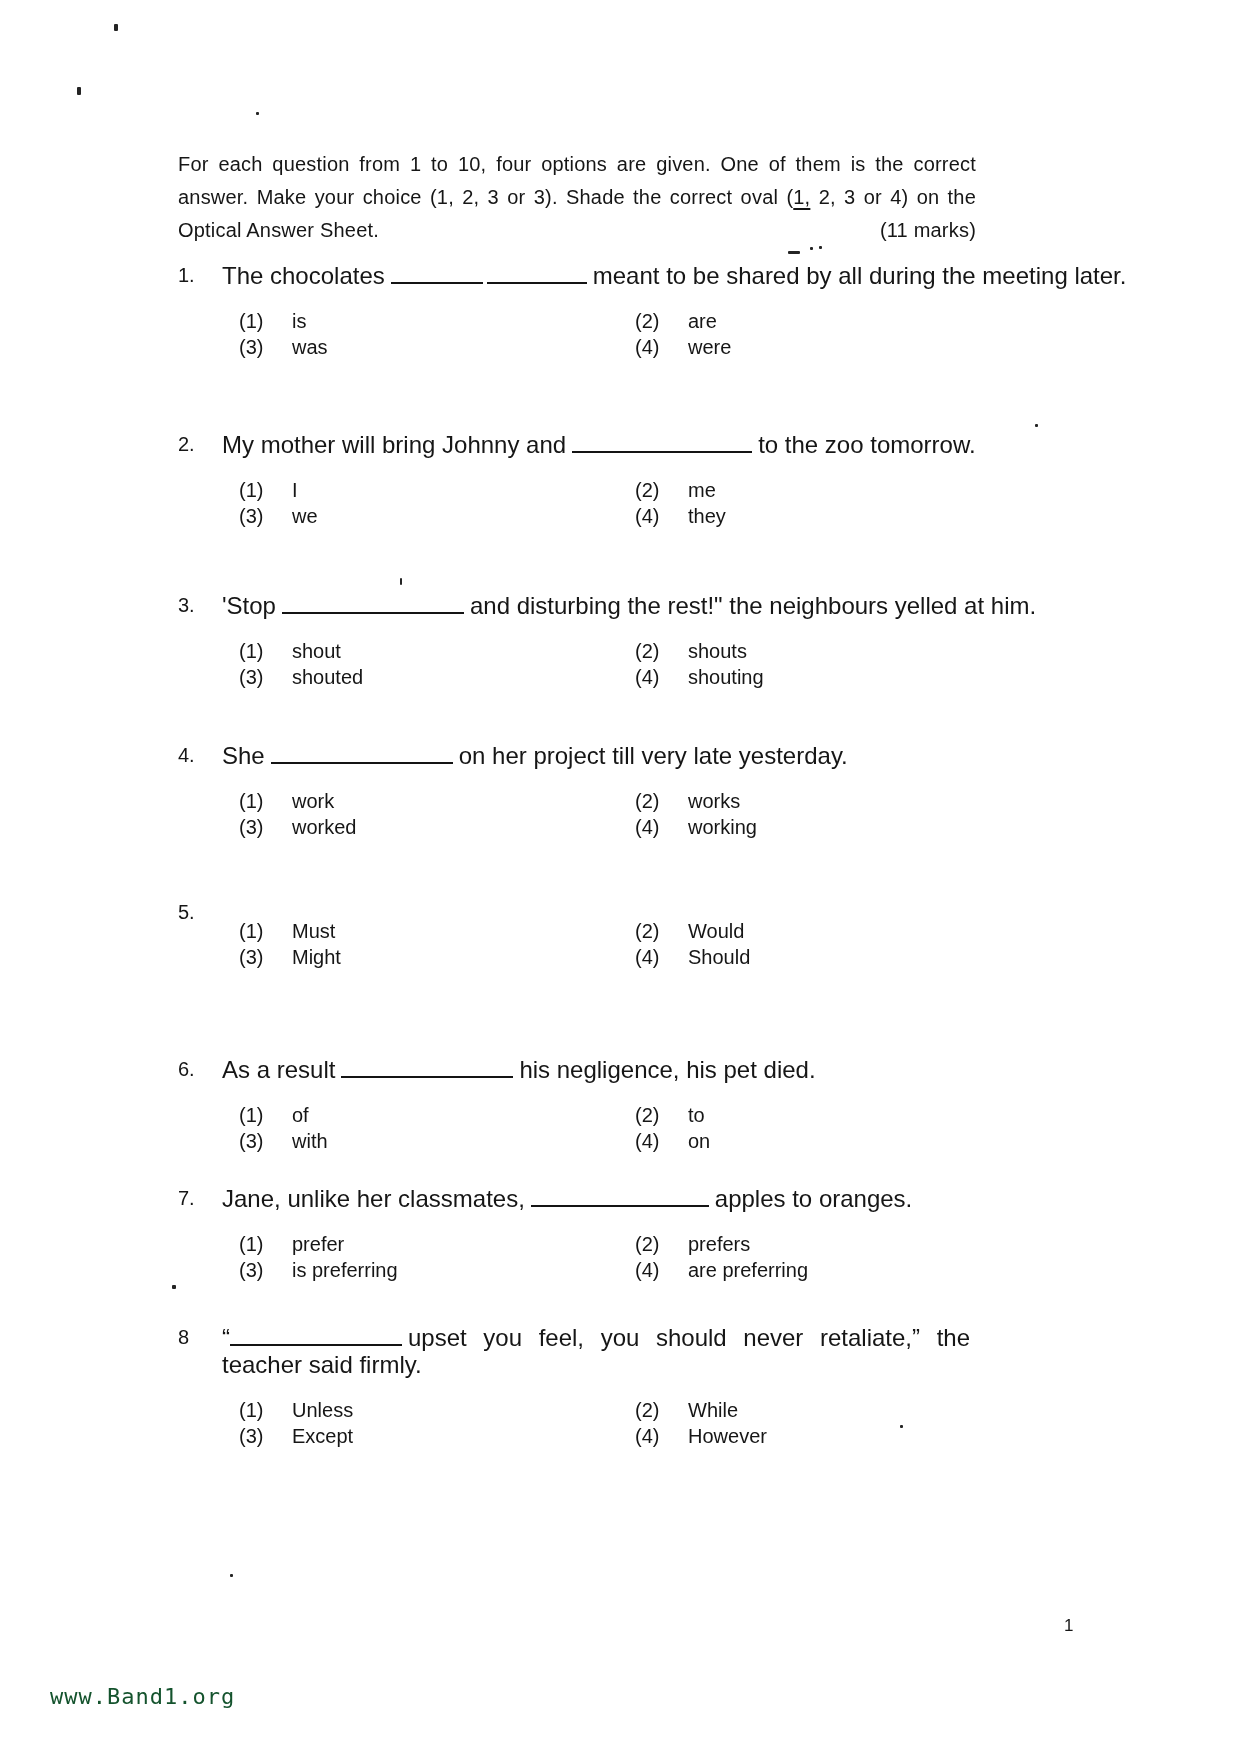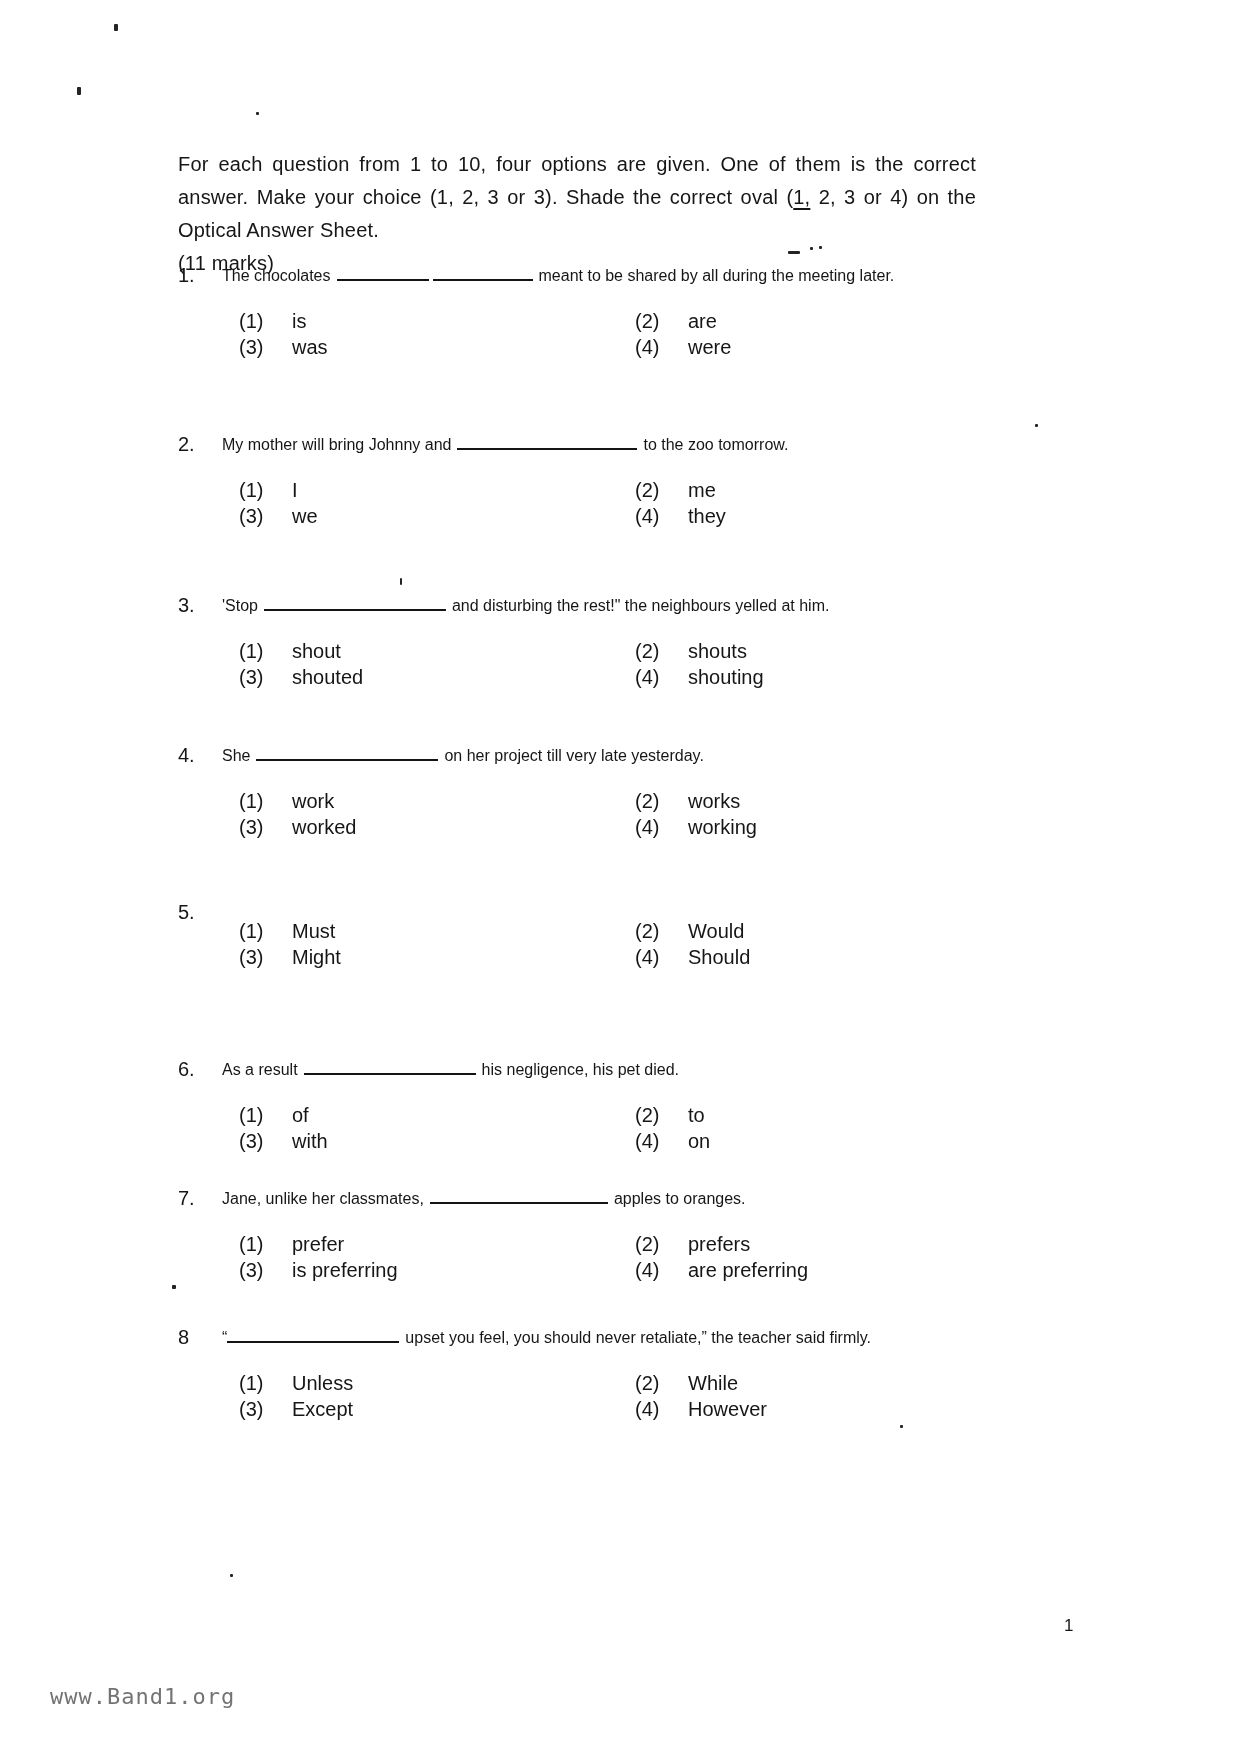--- a/index.html
+++ b/index.html
@@ -5,44 +5,44 @@
   html,body{margin:0;padding:0;}
   .page{
     position:relative;width:1239px;height:1754px;background:#ffffff;
     font-family:"Liberation Sans",sans-serif;color:#161616;overflow:hidden;
   }
   .instructions{
     position:absolute;left:178px;top:148px;width:798px;
     font-weight:normal;font-size:20px;line-height:33px;letter-spacing:0.2px;
   }
   .jline{text-align:justify;text-align-last:justify;}
-  .line3row{display:flex;justify-content:space-between;flex-direction:column;}
+  .line3row{display:flex;justify-content:space-between;}
   .u{text-decoration:underline;text-underline-offset:4px;}
   .q{position:absolute;left:178px;display:flex;}
   .qnum{width:44px;font-size:20px;line-height:27px;flex:none;}
   .qbody{width:752px;}
-  .stem{font-size:16px;line-height:27px;white-space:nowrap;}
+  .stem{font-size:24px;line-height:27px;white-space:nowrap;}
   .stem.wrap{white-space:normal;text-align:justify;width:748px;}
   .blank{
     display:inline-block;border-bottom:2px solid #141414;
     height:17px;vertical-align:baseline;margin:0 6px;
   }
   .b92{width:92px;} .b100{width:100px;} .b180{width:180px;} .b182{width:182px;}
   .b146{width:146px;margin-left:0;} .b172{width:172px;} .b178{width:178px;}
   .opts{
     margin-top:19px;margin-left:17px;display:grid;
     grid-template-columns:396px auto;font-size:20px;line-height:26px;
   }
   .opt{display:flex;}
   .onum{width:53px;flex:none;}
   .pagenum{position:absolute;left:1064px;top:1616px;font-size:17px;}
   .watermark{
     position:absolute;left:50px;top:1684px;
     font-family:"DejaVu Sans Mono",monospace;font-size:22px;
-    letter-spacing:1px;color:#737373;
+    letter-spacing:1px;color:#14532d;
   }
   .speck{position:absolute;background:#242424;border-radius:1px;}
 </style>
 </head>
 <body>
 
 <div class="page">
 
   <div class="instructions">
     <div class="jline">For each question from 1 to 10, four options are given. One of them is the correct</div>

